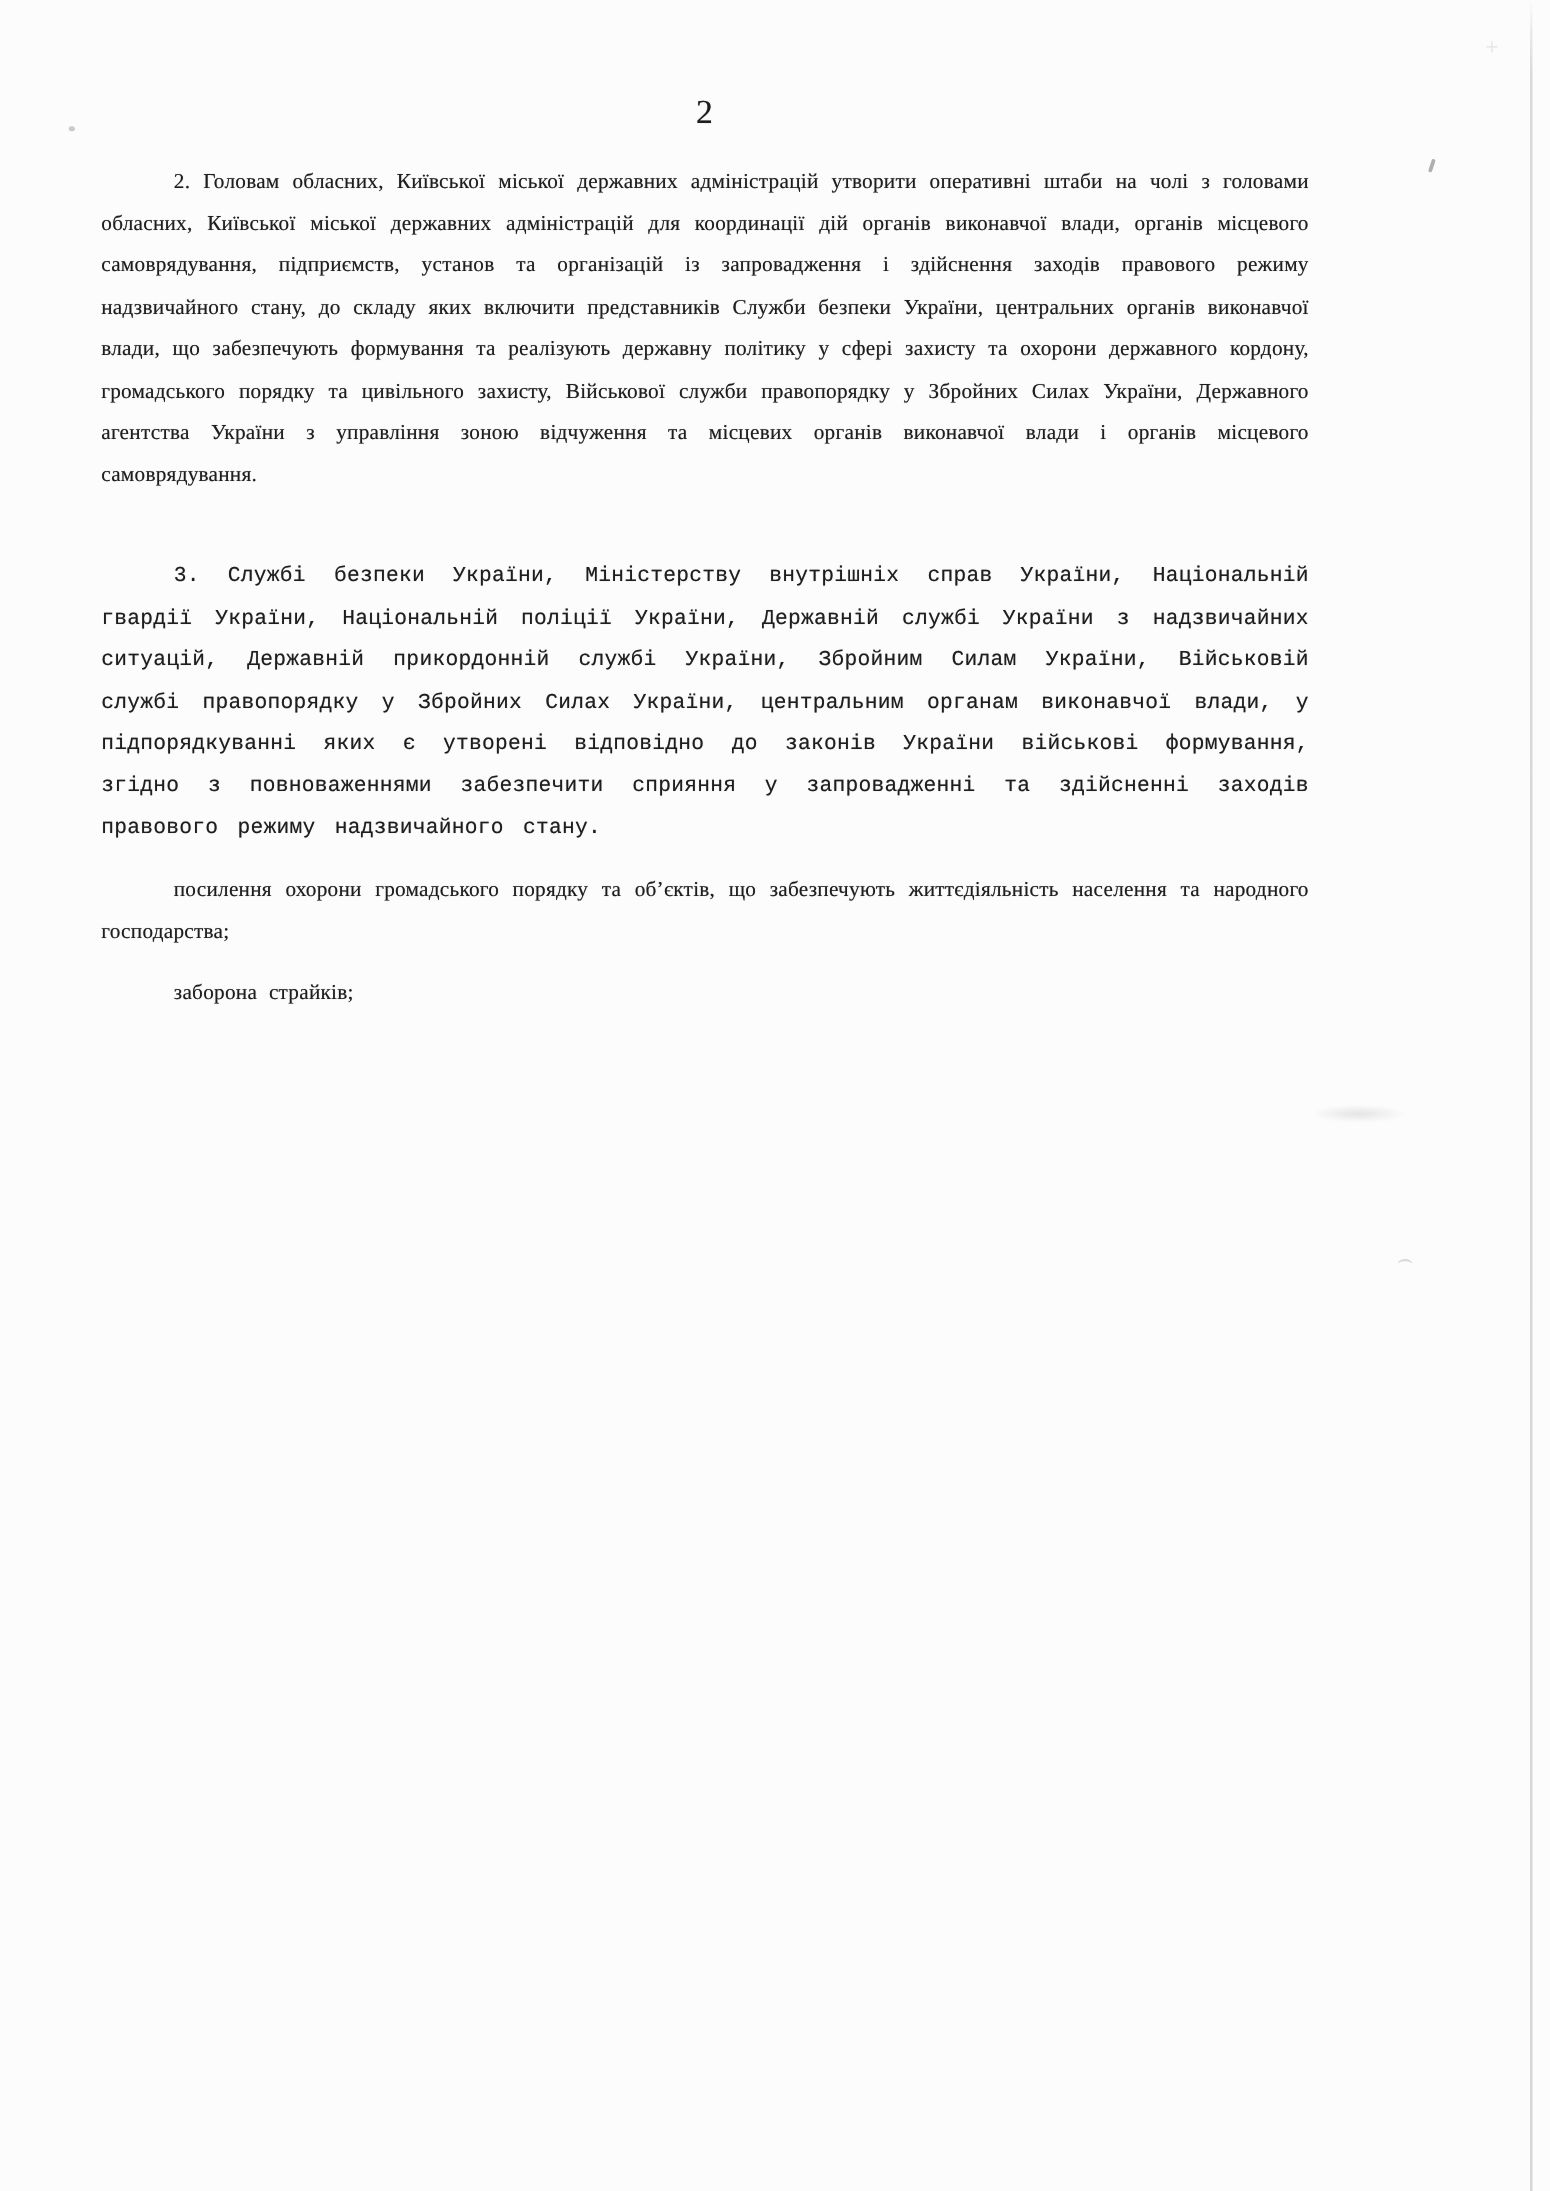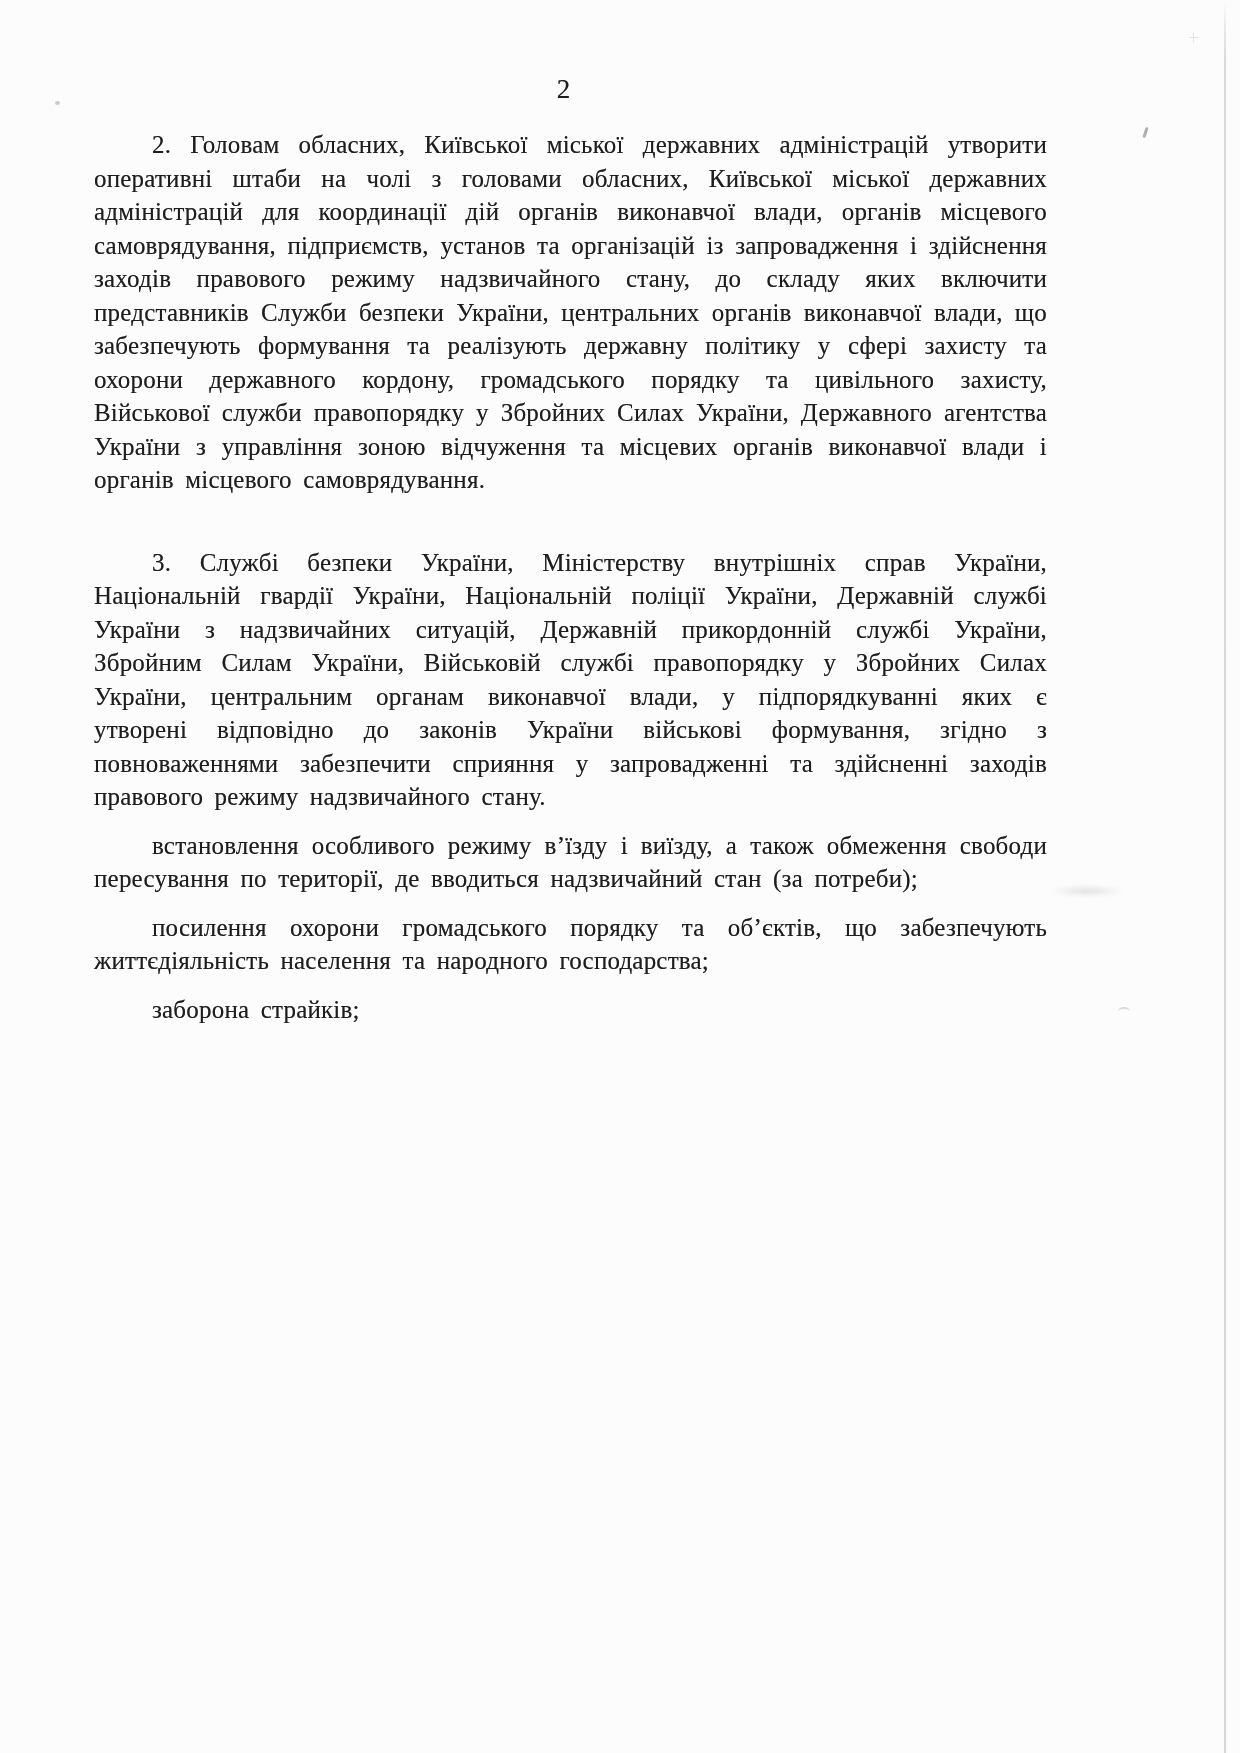--- a/index.html
+++ b/index.html
@@ -27,30 +27,30 @@
     position: absolute;
     top: 74px;
     left: 81px;
     width: 966px;
     text-align: center;
     font-size: 27px;
     letter-spacing: 1px;
     text-shadow: 0 0 0.6px rgba(25,25,25,0.55);
   }
   p.para {
-    margin: 0 0 15px 13px;
-    font-size: 25px;
+    margin: 0 0 15px 0;
+    font-size: 17px;
     line-height: 33.5px;
     text-align: justify;
     text-indent: 58px;
     word-spacing: 5px;
     letter-spacing: 0.2px;
     text-shadow: 0 0 0.6px rgba(25,25,25,0.55);
   }
-  p.para.section-start-lg { margin-top: 49px; }
+  p.para.section-start-lg { margin-top: 49px; font-family: Liberation Mono, monospace; }
   p.para.section-start-md { margin-top: 23px; }
 
   
   .scan-edge-line {
     position: absolute;
     left: 1224px;
     top: 0;
     width: 2px;
     height: 1753px;
     background: linear-gradient(to bottom,
@@ -125,21 +125,20 @@
 
   <div class="page-number">2</div>
 
   <div class="content">
 
     <p class="para">2. Головам обласних, Київської міської державних адміністрацій утворити оперативні штаби на чолі з головами обласних, Київської міської державних адміністрацій для координації дій органів виконавчої влади, органів місцевого самоврядування, підприємств, установ та організацій із запровадження і здійснення заходів правового режиму надзвичайного стану, до складу яких включити представників Служби безпеки України, центральних органів виконавчої влади, що забезпечують формування та реалізують державну політику у сфері захисту та охорони державного кордону, громадського порядку та цивільного захисту, Військової служби правопорядку у Збройних Силах України, Державного агентства України з управління зоною відчуження та місцевих органів виконавчої влади і органів місцевого самоврядування.</p>
 
     <p class="para section-start-lg">3. Службі безпеки України, Міністерству внутрішніх справ України, Національній гвардії України, Національній поліції України, Державній службі України з надзвичайних ситуацій, Державній прикордонній службі України, Збройним Силам України, Військовій службі правопорядку у Збройних Силах України, центральним органам виконавчої влади, у підпорядкуванні яких є утворені відповідно до законів України військові формування, згідно з повноваженнями забезпечити сприяння у запровадженні та здійсненні заходів правового режиму надзвичайного стану.</p>
 
 
-    <p class="para">встановлення особливого режиму в’їзду і виїзду, а також обмеження свободи пересування по території, де вводиться надзвичайний стан (за потреби);</p>
 
 
     <p class="para">посилення охорони громадського порядку та об’єктів, що забезпечують життєдіяльність населення та народного господарства;</p>
 
 
     <p class="para">заборона страйків;</p>
 
 
 
 

